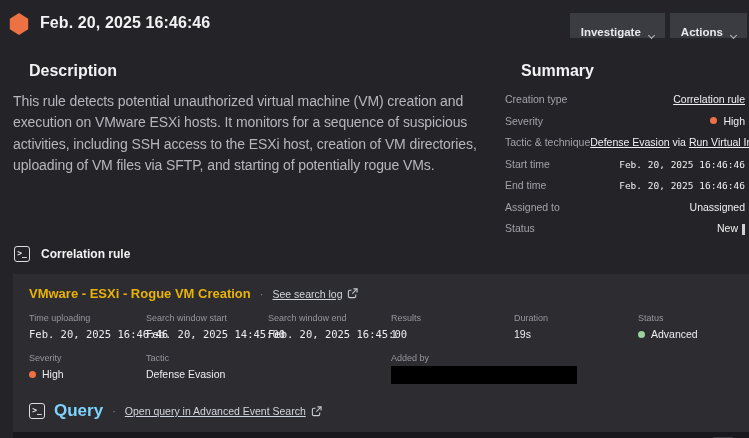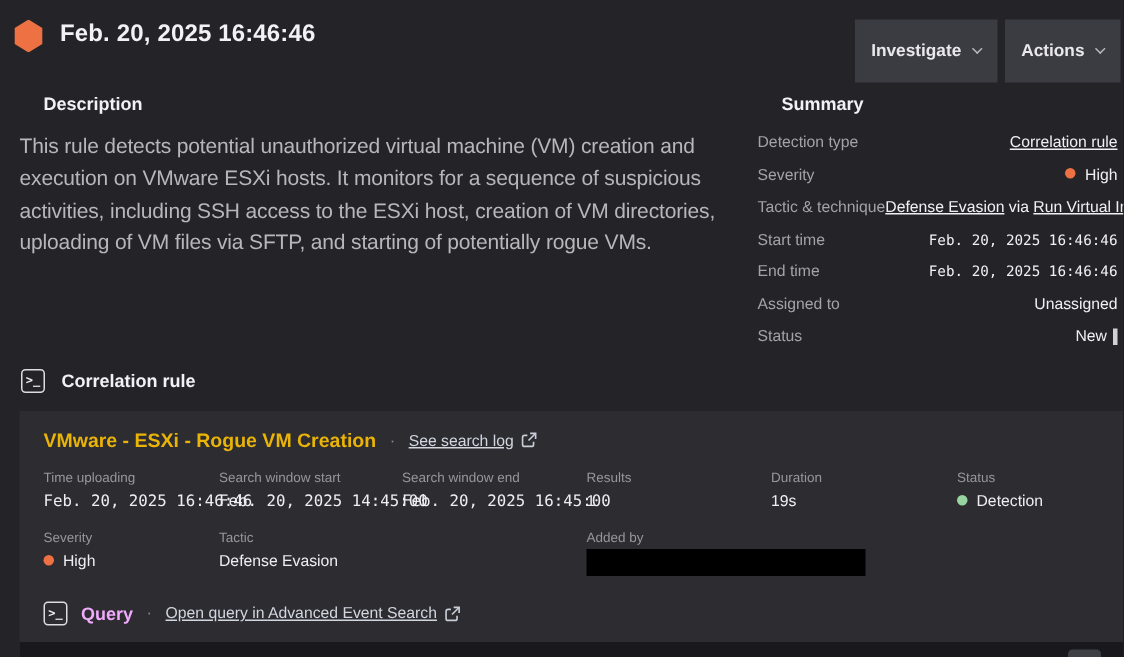--- a/index.html
+++ b/index.html
@@ -15,32 +15,32 @@
     position:absolute; left:9px; top:13px; width:20px; height:22px;
     background:#ee7144;
     clip-path:polygon(50% 0%, 96% 26%, 96% 74%, 50% 100%, 4% 74%, 4% 26%);
   }
   .header-title {
     position:absolute; left:40px; top:14px; font-size:16px; font-weight:bold;
     color:#f2f2f4; letter-spacing:0.1px;
   }
   .header-actions { position:absolute; right:2px; top:13px; display:flex; gap:5px; }
   .btn {
-    display:flex; align-items:center; gap:8px; height:42px; padding:0 11px;
+    display:flex; align-items:flex-end; gap:8px; height:25px; padding:0 11px;
     background:#3b3b42; border:none; border-radius:0; cursor:pointer;
     color:#e9e9ec; font-family:"Liberation Sans", sans-serif;
     font-size:11.5px; font-weight:bold;
   }
   .chev {
     width:5px; height:5px; border-right:1.5px solid #b9b9c0; border-bottom:1.5px solid #b9b9c0;
     transform:rotate(45deg); margin-top:-3px;
   }
   
   .desc { position:absolute; left:13px; top:62px; width:478px; }
-  .sec-h { font-size:12px; font-weight:bold; color:#f2f2f4;padding-left:16px; }
+  .sec-h { font-size:16px; font-weight:bold; color:#f2f2f4;padding-left:16px; }
   .desc-body {
     margin-top:11px; font-size:14px; line-height:1.52; color:#b6b6bc;
     letter-spacing:-0.1px;
   }
   
   .summary { position:absolute; left:505px; right:4px; top:62px; }
   .sum-rows { margin-top:13px; }
   .sum-row {
     display:flex; justify-content:space-between; align-items:baseline;
     margin-bottom:9.5px; font-size:10.5px;
@@ -74,21 +74,21 @@
   .small-link { font-size:10.5px; display:flex; align-items:center; gap:5px; }
   .ext-icon { width:11px; height:11px; color:#c8cdd6; }
   .fields {
     display:grid; grid-template-columns:117px 122px 123px 123px 124px 1fr;
     padding:12px 16px 0 16px; row-gap:13px;
   }
   .f-label { font-size:9px; color:#96969d; margin-bottom:5px; white-space:nowrap; }
   .f-val { font-size:10.5px; color:#eeeef1; white-space:nowrap; }
   .redact { width:186px; height:18px; background:#000; margin-top:-2px; }
   .query-row { display:flex; align-items:center; gap:9px; padding:17px 16px 0 16px; }
-  .query-title { font-size:12px; font-weight:bold; color:#f0abfc; }
+  .query-title { font-size:17px; font-weight:bold; color:#7dd3fc; }
   .code-block {
     position:relative; margin-top:11px; background:#19191d;
     padding:9px 14px; min-height:34px;
     font-family:"DejaVu Sans Mono", monospace; font-size:10.5px; color:#aec2e4;
   }
   .copy-btn {
     position:absolute; right:15px; top:5px; width:22px; height:22px;
     background:#3f3f46; border:none; border-radius:3px; cursor:pointer;
     display:flex; align-items:center; justify-content:center; color:#d4d4da;
   }
@@ -116,21 +116,21 @@
 
   <div class="desc">
     <div class="sec-h">Description</div>
     <div class="desc-body">This rule detects potential unauthorized virtual machine (VM) creation and execution on VMware ESXi hosts. It monitors for a sequence of suspicious activities, including SSH access to the ESXi host, creation of VM directories, uploading of VM files via SFTP, and starting of potentially rogue VMs.</div>
   </div>
 
   <div class="summary">
     <div class="sec-h">Summary</div>
     <div class="sum-rows">
       <div class="sum-row">
-        <span class="sum-label">Detection type</span>
+        <span class="sum-label">Creation type</span>
         <a class="lnk sum-val">Correlation rule</a>
       </div>
       <div class="sum-row">
         <span class="sum-label">Severity</span>
         <span class="sum-val"><span class="dot dot-orange"></span><span>High</span></span>
       </div>
       <div class="sum-row">
         <span class="sum-label">Tactic &amp; technique</span>
         <span class="sum-val"><a class="lnk">Defense Evasion</a> <span>via</span> <a class="lnk">Run Virtual Instance</a></span>
       </div>
@@ -188,21 +188,21 @@
       <div>
         <div class="f-label">Results</div>
         <div class="f-val">1</div>
       </div>
       <div>
         <div class="f-label">Duration</div>
         <div class="f-val">19s</div>
       </div>
       <div>
         <div class="f-label">Status</div>
-        <div class="f-val"><span class="dot dot-green"></span><span>Detection</span></div>
+        <div class="f-val"><span class="dot dot-green"></span><span>Advanced</span></div>
       </div>
 
       <div>
         <div class="f-label">Severity</div>
         <div class="f-val"><span class="dot dot-orange"></span><span>High</span></div>
       </div>
       <div>
         <div class="f-label">Tactic</div>
         <div class="f-val">Defense Evasion</div>
       </div>

